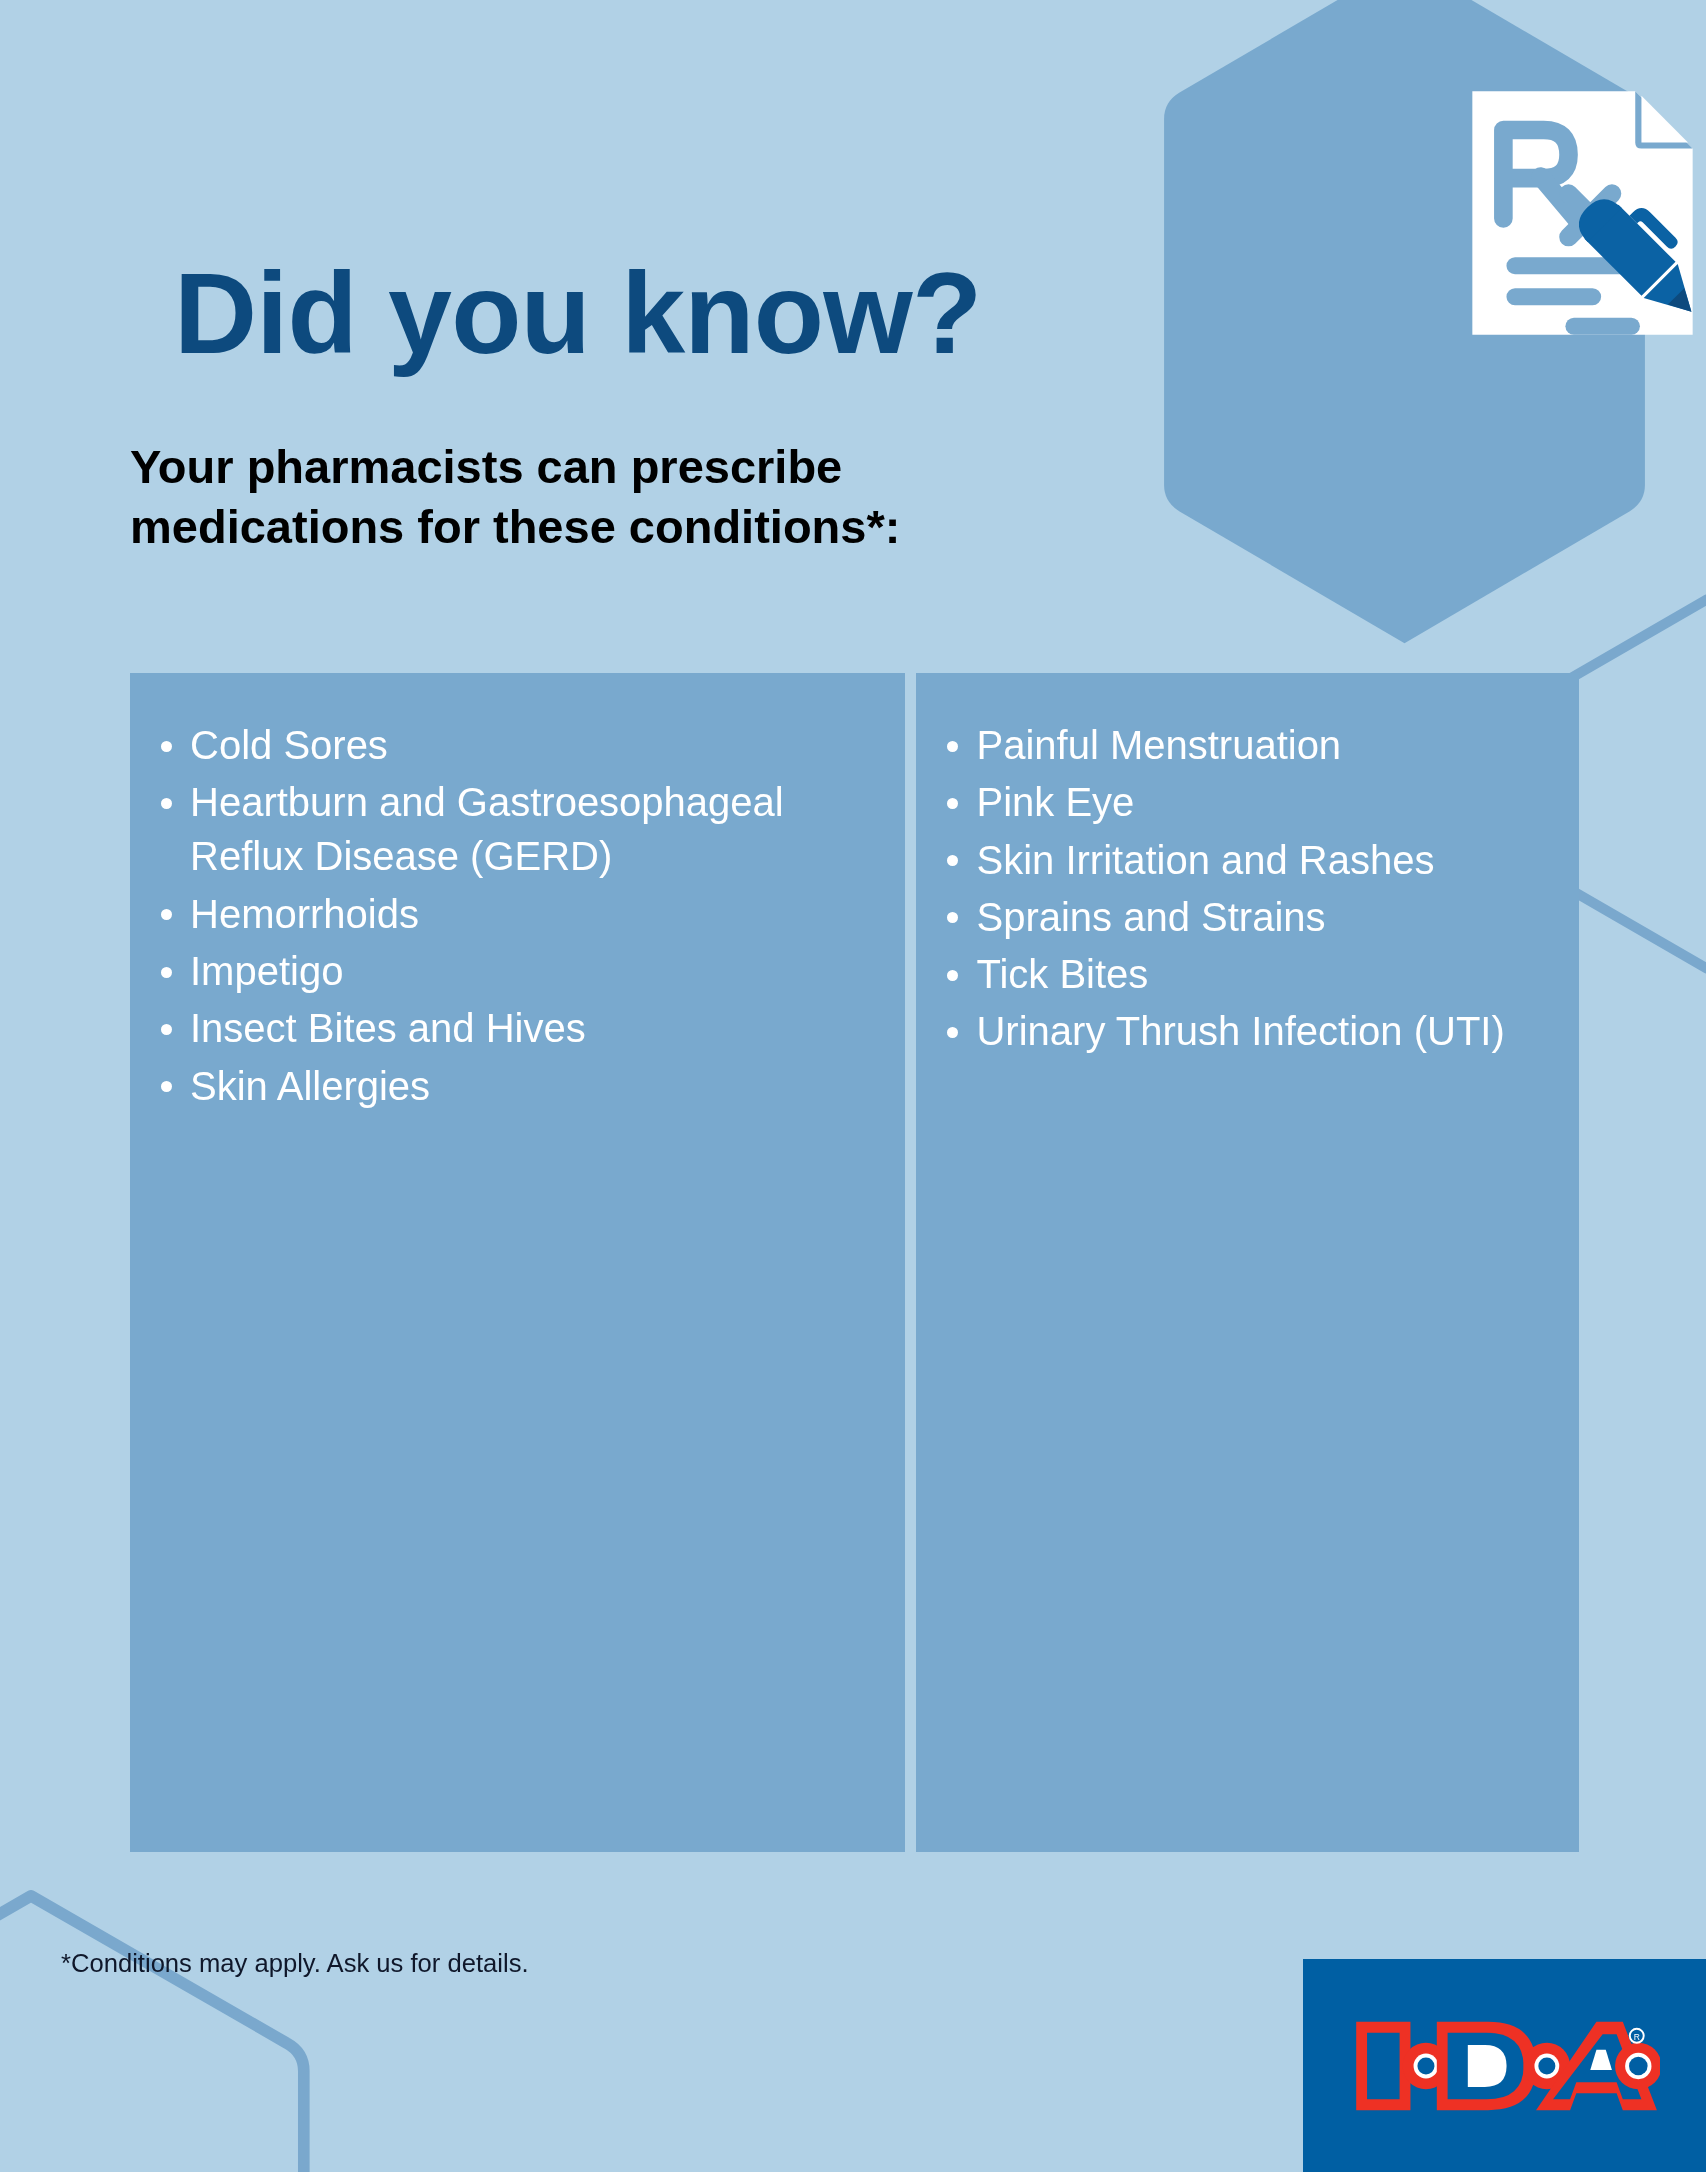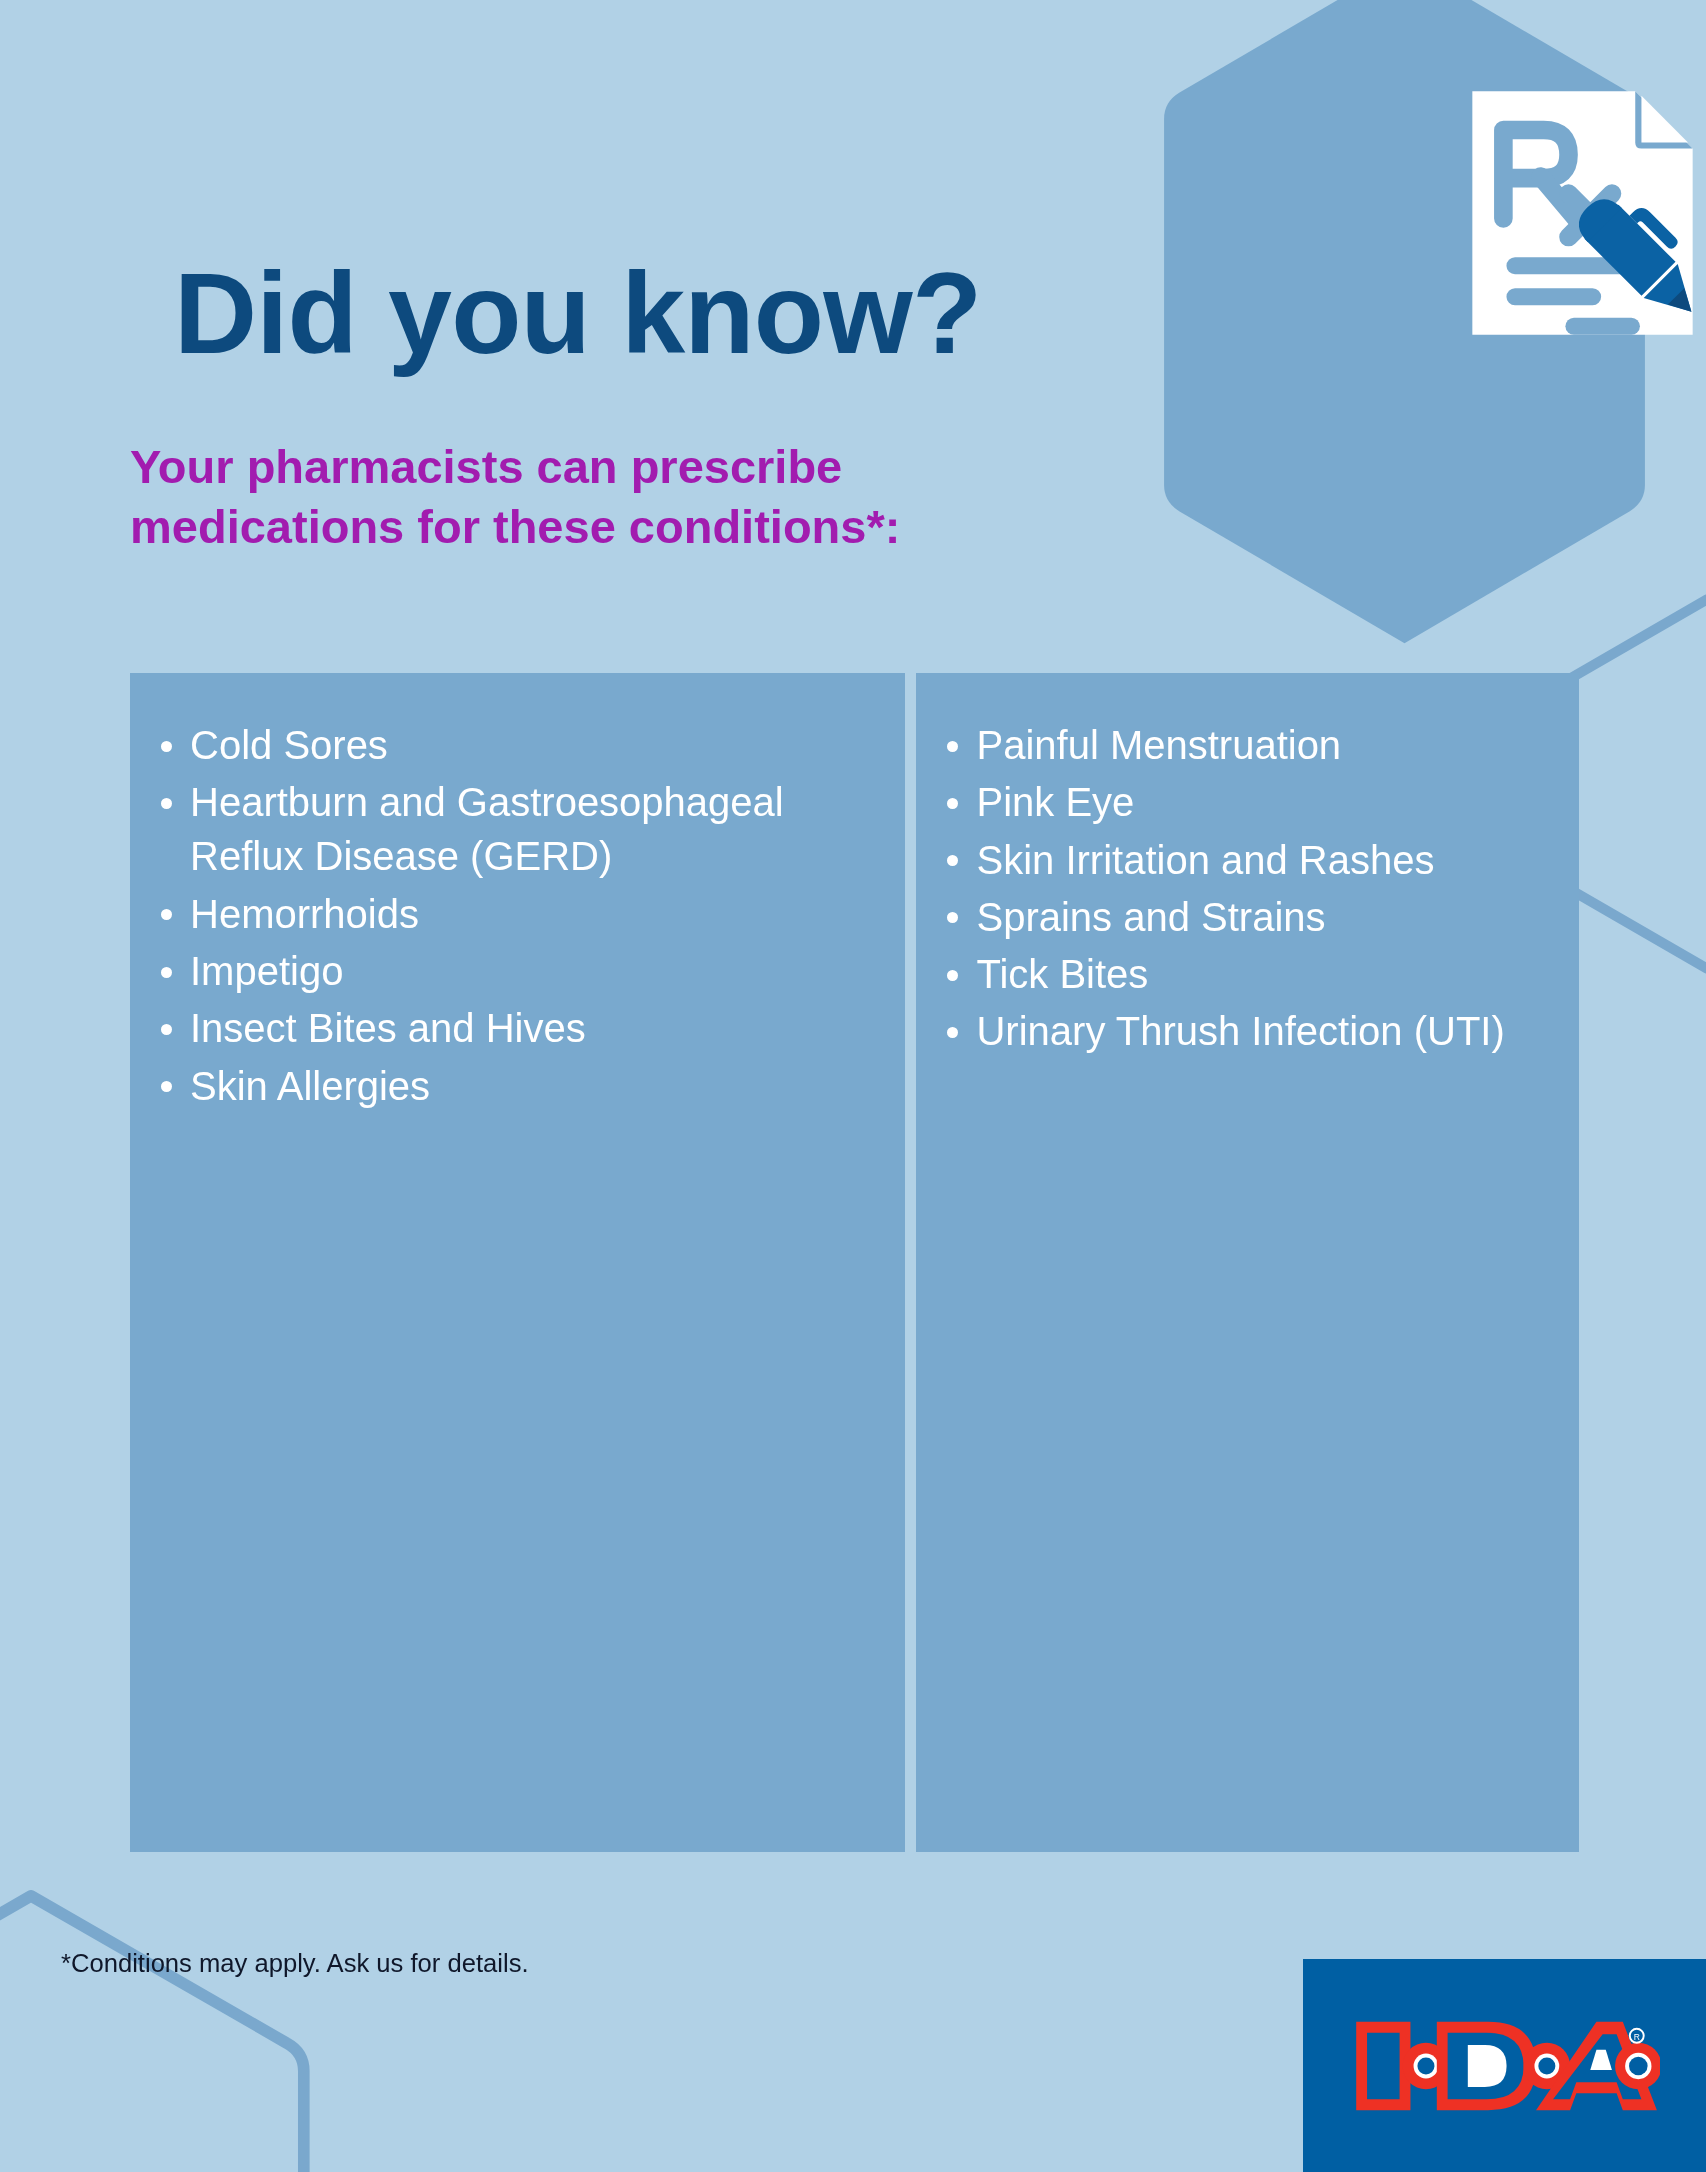--- a/index.html
+++ b/index.html
@@ -42,21 +42,21 @@
     line-height: 1.05;
     white-space: nowrap;
     margin-left: 44px;
   }
   .subhead {
     position: absolute;
     left: 130px;
     top: 437px;
     font-size: 47px;
     font-weight: 700;
-    color: #a21caf;
+    color: #000000;
     line-height: 1.28;
     width: 1009px;
   }
   .subhead .ln { display: block; }
 
   
   .panels {
     position: absolute;
     left: 130px;
     top: 673px;

